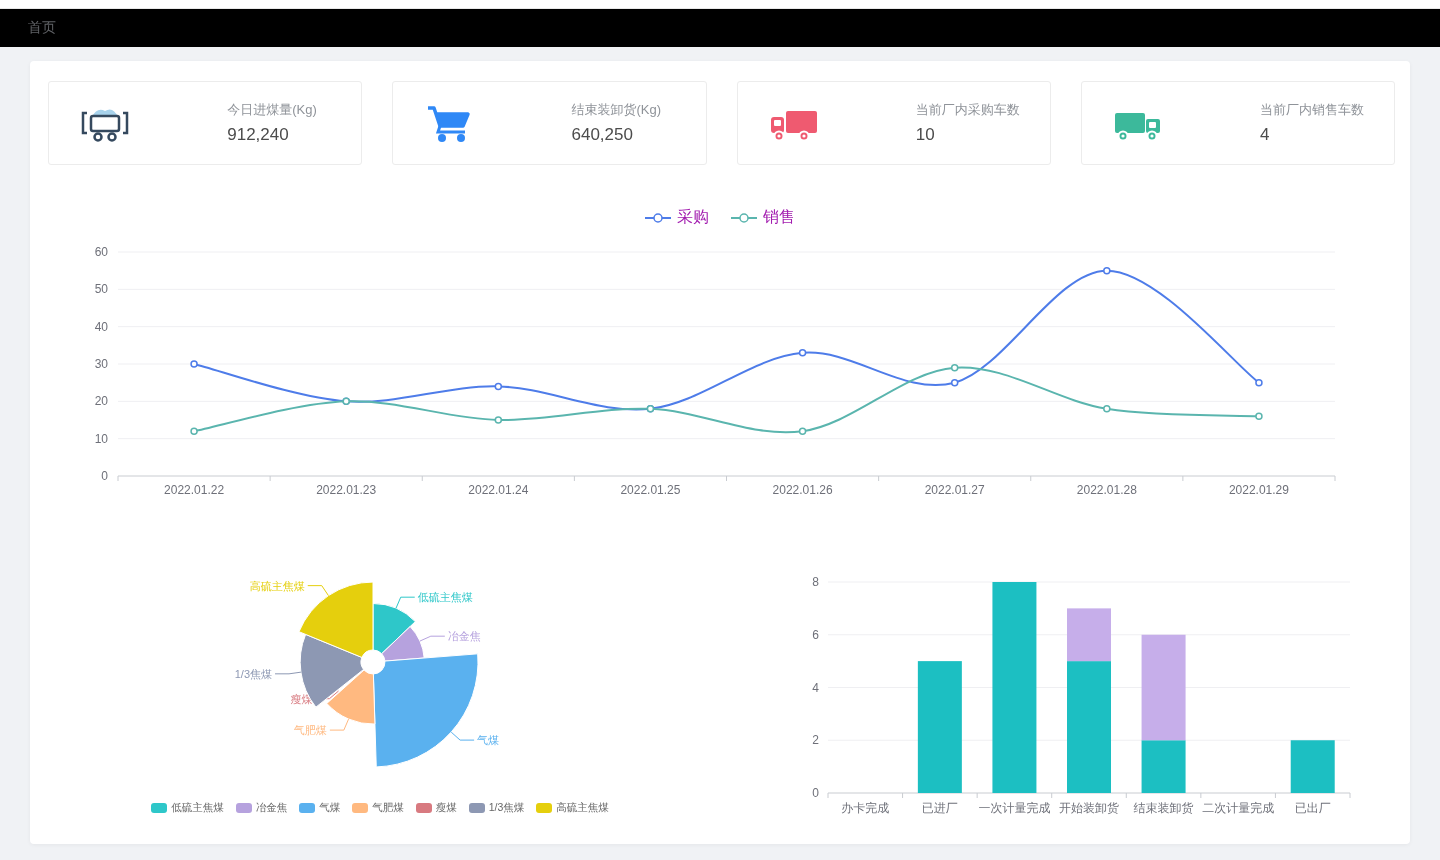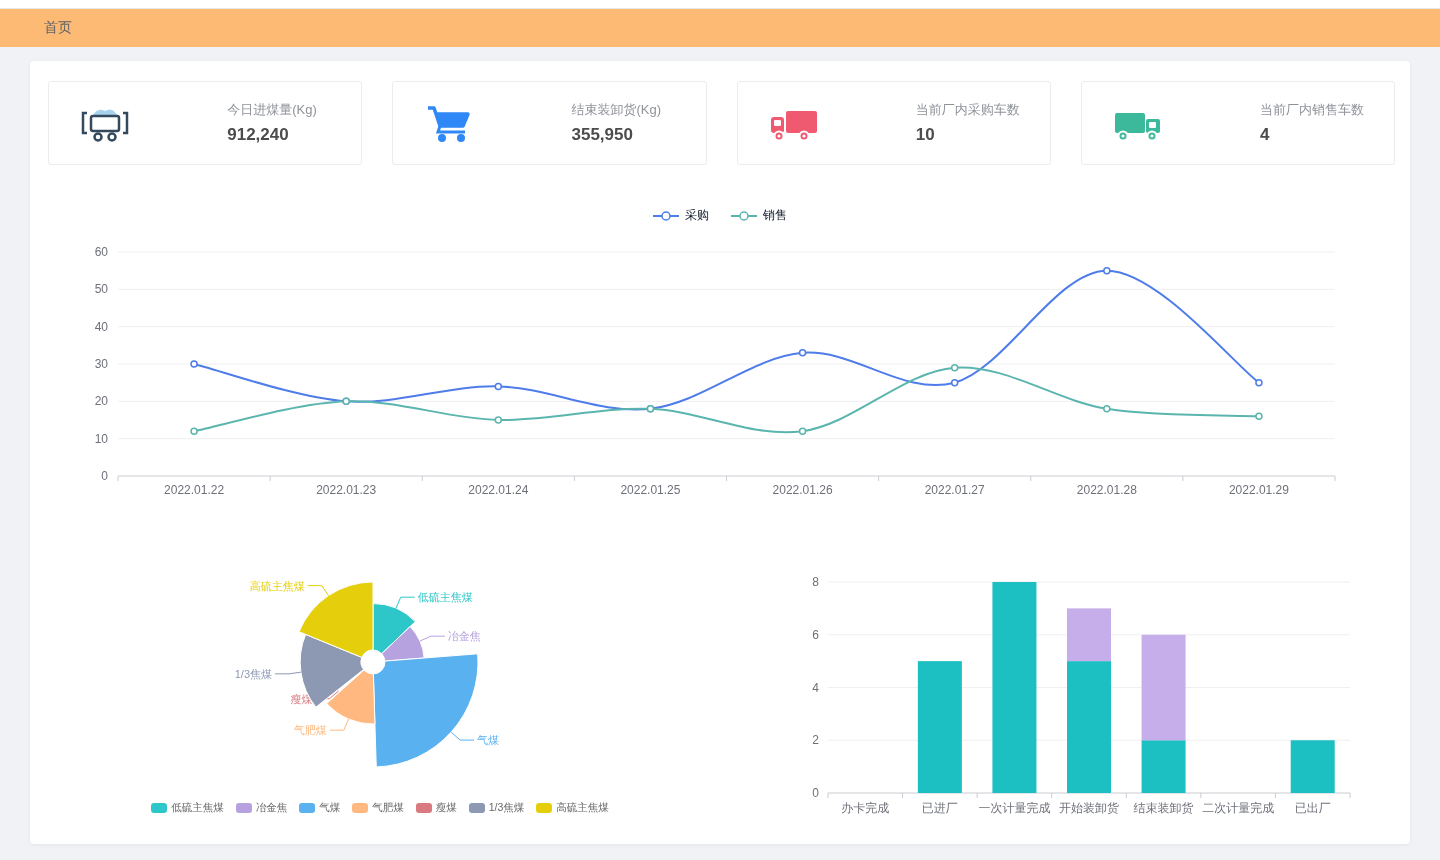--- a/index.html
+++ b/index.html
@@ -1,30 +1,30 @@
 <!DOCTYPE html>
 <html><head>
 <meta charset="utf-8">
 <style>
   *{box-sizing:border-box;margin:0;padding:0}
   body{width:1440px;height:860px;font-family:"Liberation Sans",sans-serif;background:#f0f2f5;overflow:hidden}
   .topstrip{height:9px;background:#fff;border-bottom:1px solid #e8e8e8}
-  .crumbbar{height:38px;background:#fdba74;display:flex;align-items:center;padding:0 44px}
+  .crumbbar{height:38px;background:#000000;display:flex;align-items:center;padding:0 28px}
   .crumb{font-size:14px;color:#606266;cursor:pointer}
   .canvas{position:relative;height:812px}
   .panel{position:absolute;left:30px;top:14px;width:1380px;height:783px;background:#fff;border-radius:4px;box-shadow:0 1px 4px rgba(0,0,0,.05)}
   .cards{position:absolute;left:18px;right:15px;top:20px;height:84px;display:flex;gap:30px}
   .card{flex:1;border:1px solid #ececec;border-radius:3px;display:flex;align-items:center;background:#fff}
   .card .ic{margin-left:30px;width:52px;height:44px;flex:none}
   .card .txt{margin-left:auto;margin-right:16px;min-width:118px;text-align:left}
   .card .lbl{font-size:13px;color:#8f9399;margin-bottom:6px;white-space:nowrap}
-  .card .val{font-size:17px;font-weight:bold;color:#4c4c4c}
+  .card .val{font-size:17px;font-weight:normal;color:#4c4c4c}
   .linechart-legend{position:absolute;left:0;right:0;top:146px;display:flex;justify-content:center;gap:22px;align-items:center}
   .lg-item{display:flex;align-items:center;gap:6px;cursor:pointer}
-  .lg-item span{font-size:12px;color:#0f172a}
+  .lg-item span{font-size:16px;color:#a21caf}
   svg.linechart{position:absolute;left:30px;top:170px}
   svg.rosechart{position:absolute;left:115px;top:478px}
   .pielegend{position:absolute;left:95px;top:740px;width:510px;display:flex;justify-content:center;align-items:center;gap:12px}
   .pl-item{display:flex;align-items:center;gap:4px;cursor:pointer}
   .pl-item .sw{width:16px;height:10px;border-radius:3px}
   .pl-item span{font-size:10.5px;color:#666;white-space:nowrap}
   svg.barchart{position:absolute;left:770px;top:495px}
 </style>
 </head>
 <body>
@@ -58,21 +58,21 @@
       <div class="card">
         <svg class="ic" viewBox="0 0 48 44" style="color: rgb(47, 136, 246);">
           <path d="M3 7 H9 L15 25 H38 L43 13 H12" fill="none" stroke="currentColor" stroke-width="3.5" stroke-linejoin="round"></path>
           <polygon points="12,13 43,13 39,25 15,25" fill="currentColor"></polygon>
           <path d="M15 25 L13 31 H40" fill="none" stroke="currentColor" stroke-width="3"></path>
           <circle cx="17" cy="37" r="4" fill="currentColor"></circle>
           <circle cx="36" cy="37" r="4" fill="currentColor"></circle>
         </svg>
         <div class="txt">
           <div class="lbl">结束装卸货(Kg)</div>
-          <div class="val">355,950</div>
+          <div class="val">640,250</div>
         </div>
       </div>
 
       <div class="card">
         <svg class="ic" viewBox="0 0 52 40" style="color: rgb(239, 90, 112);">
           <rect x="3" y="14" width="13" height="16" rx="3" fill="currentColor"></rect>
           <rect x="6" y="17" width="7" height="6" rx="1" fill="#fff"></rect>
           <rect x="18" y="8" width="31" height="22" rx="2" fill="currentColor"></rect>
           <circle cx="11" cy="33" r="4.5" fill="currentColor" stroke="#fff" stroke-width="2"></circle>
           <circle cx="36" cy="33" r="4.5" fill="currentColor" stroke="#fff" stroke-width="2"></circle>

